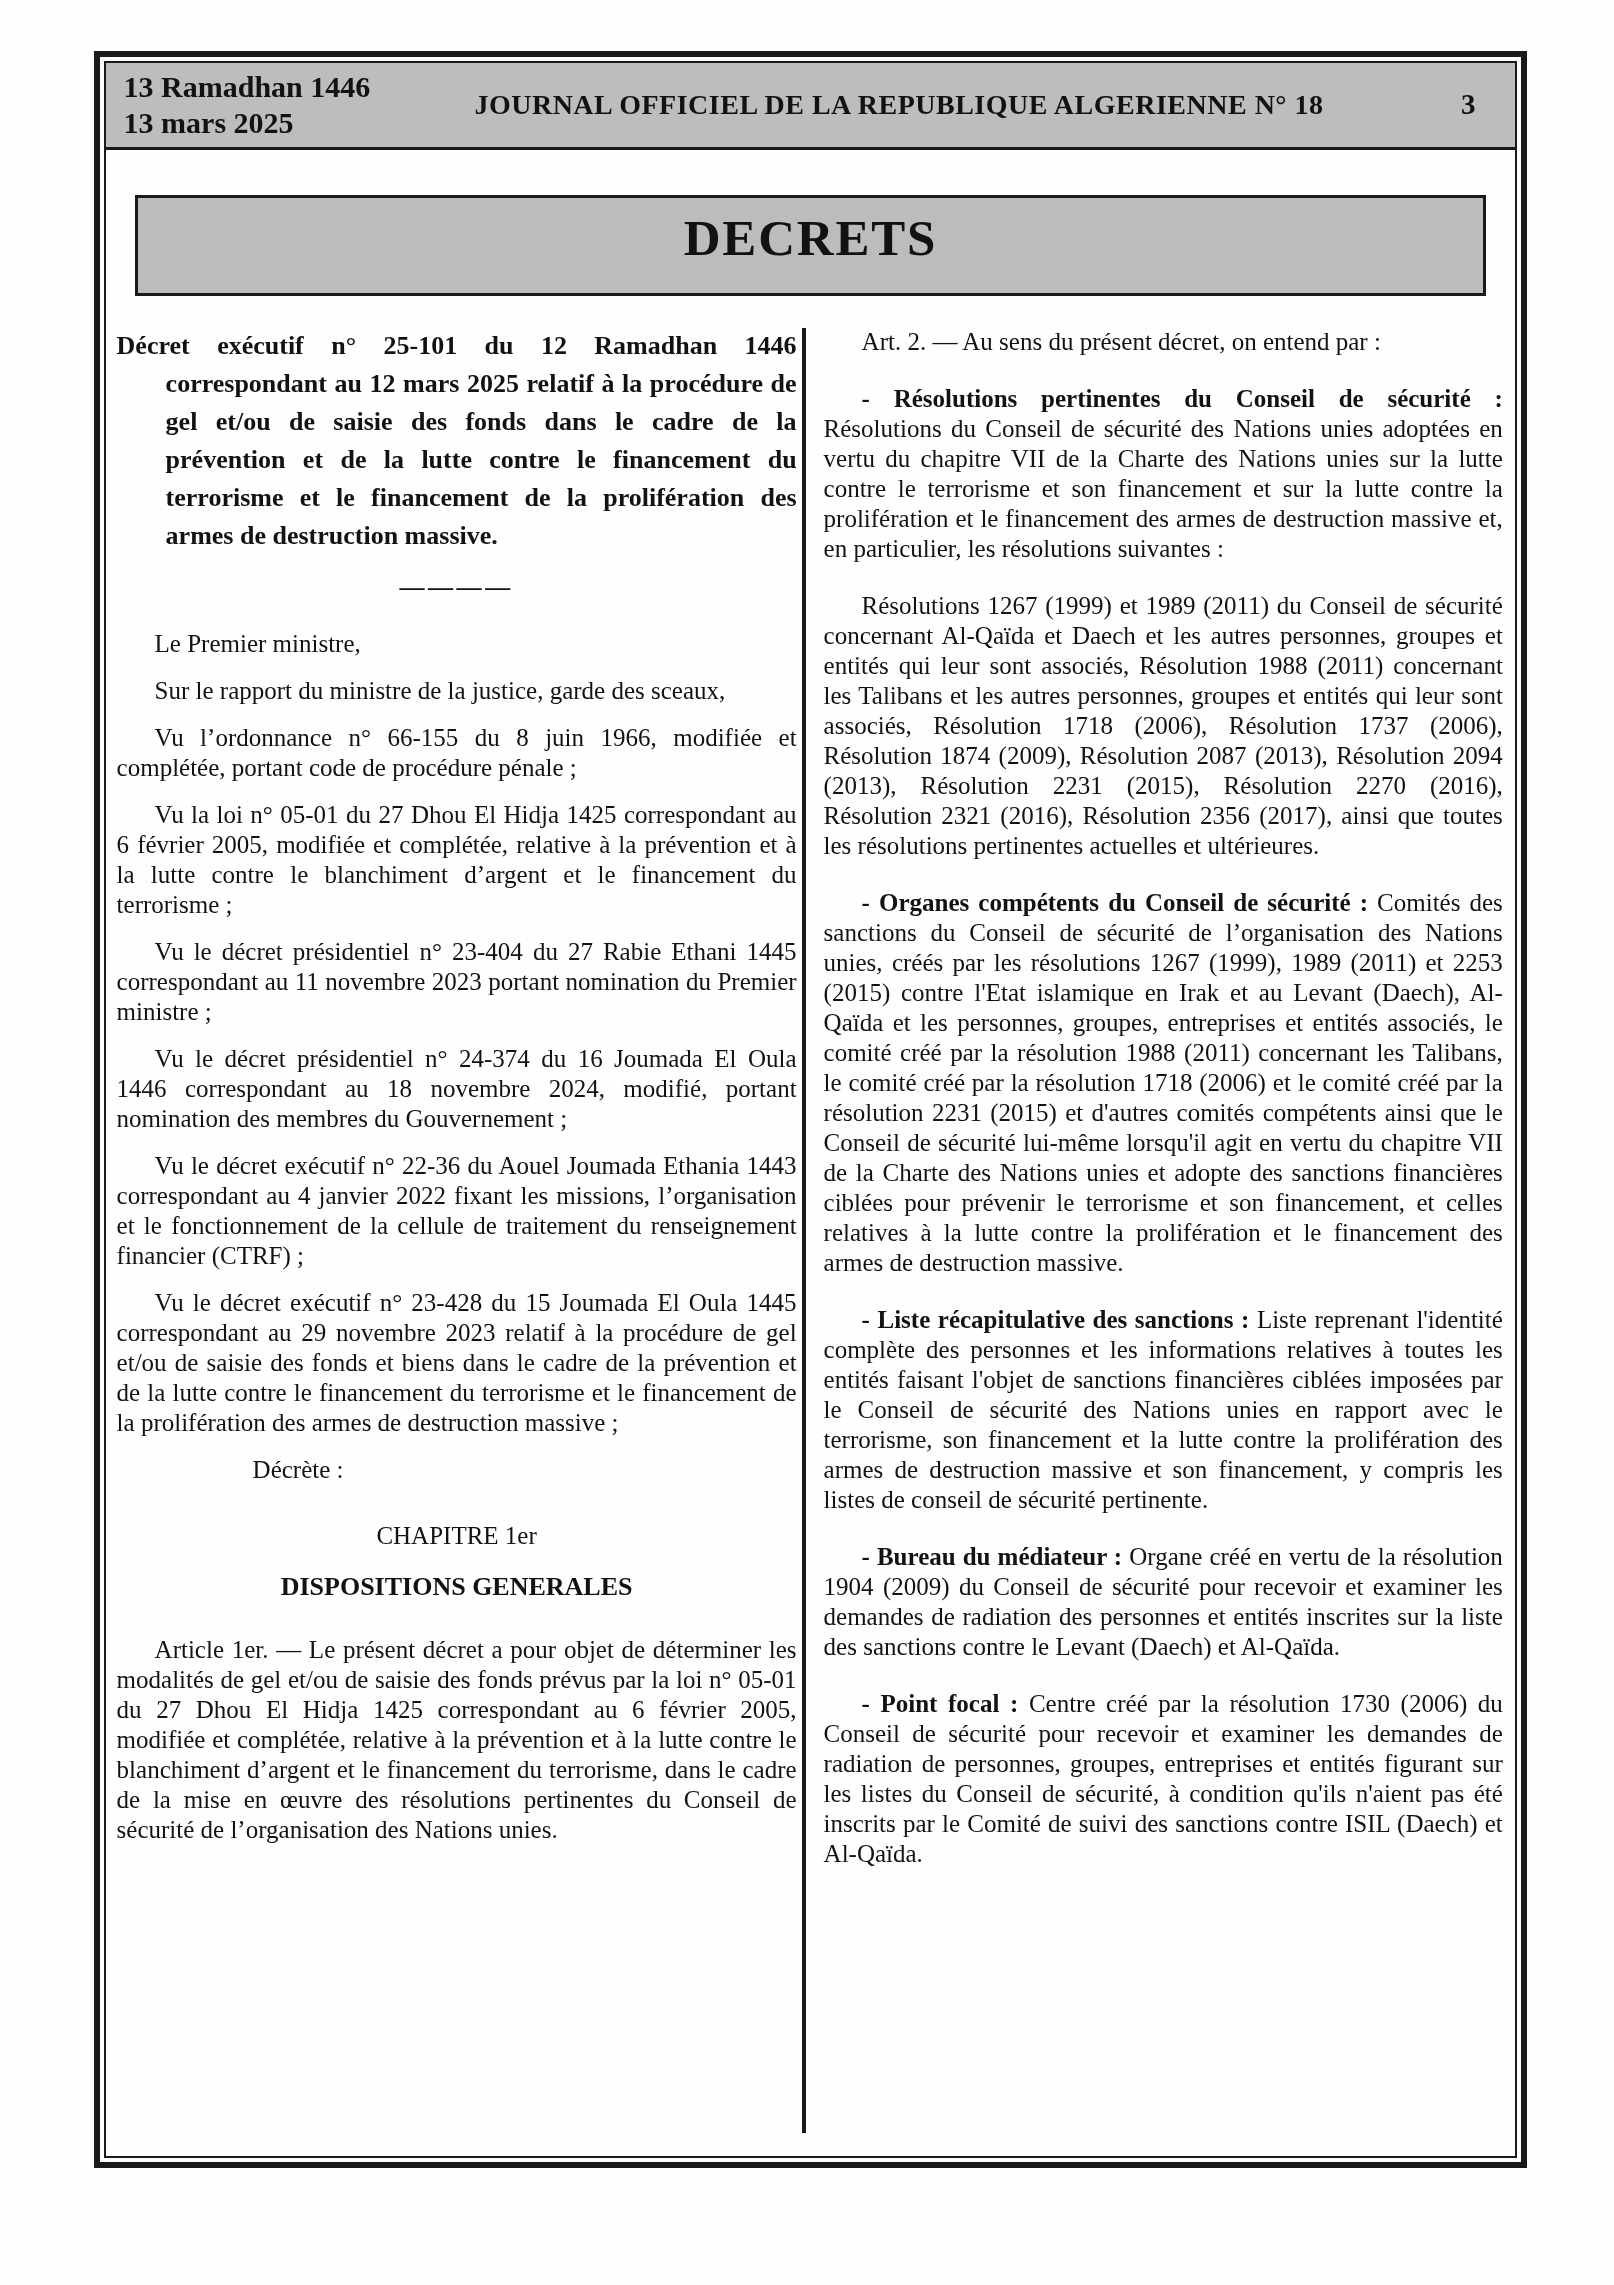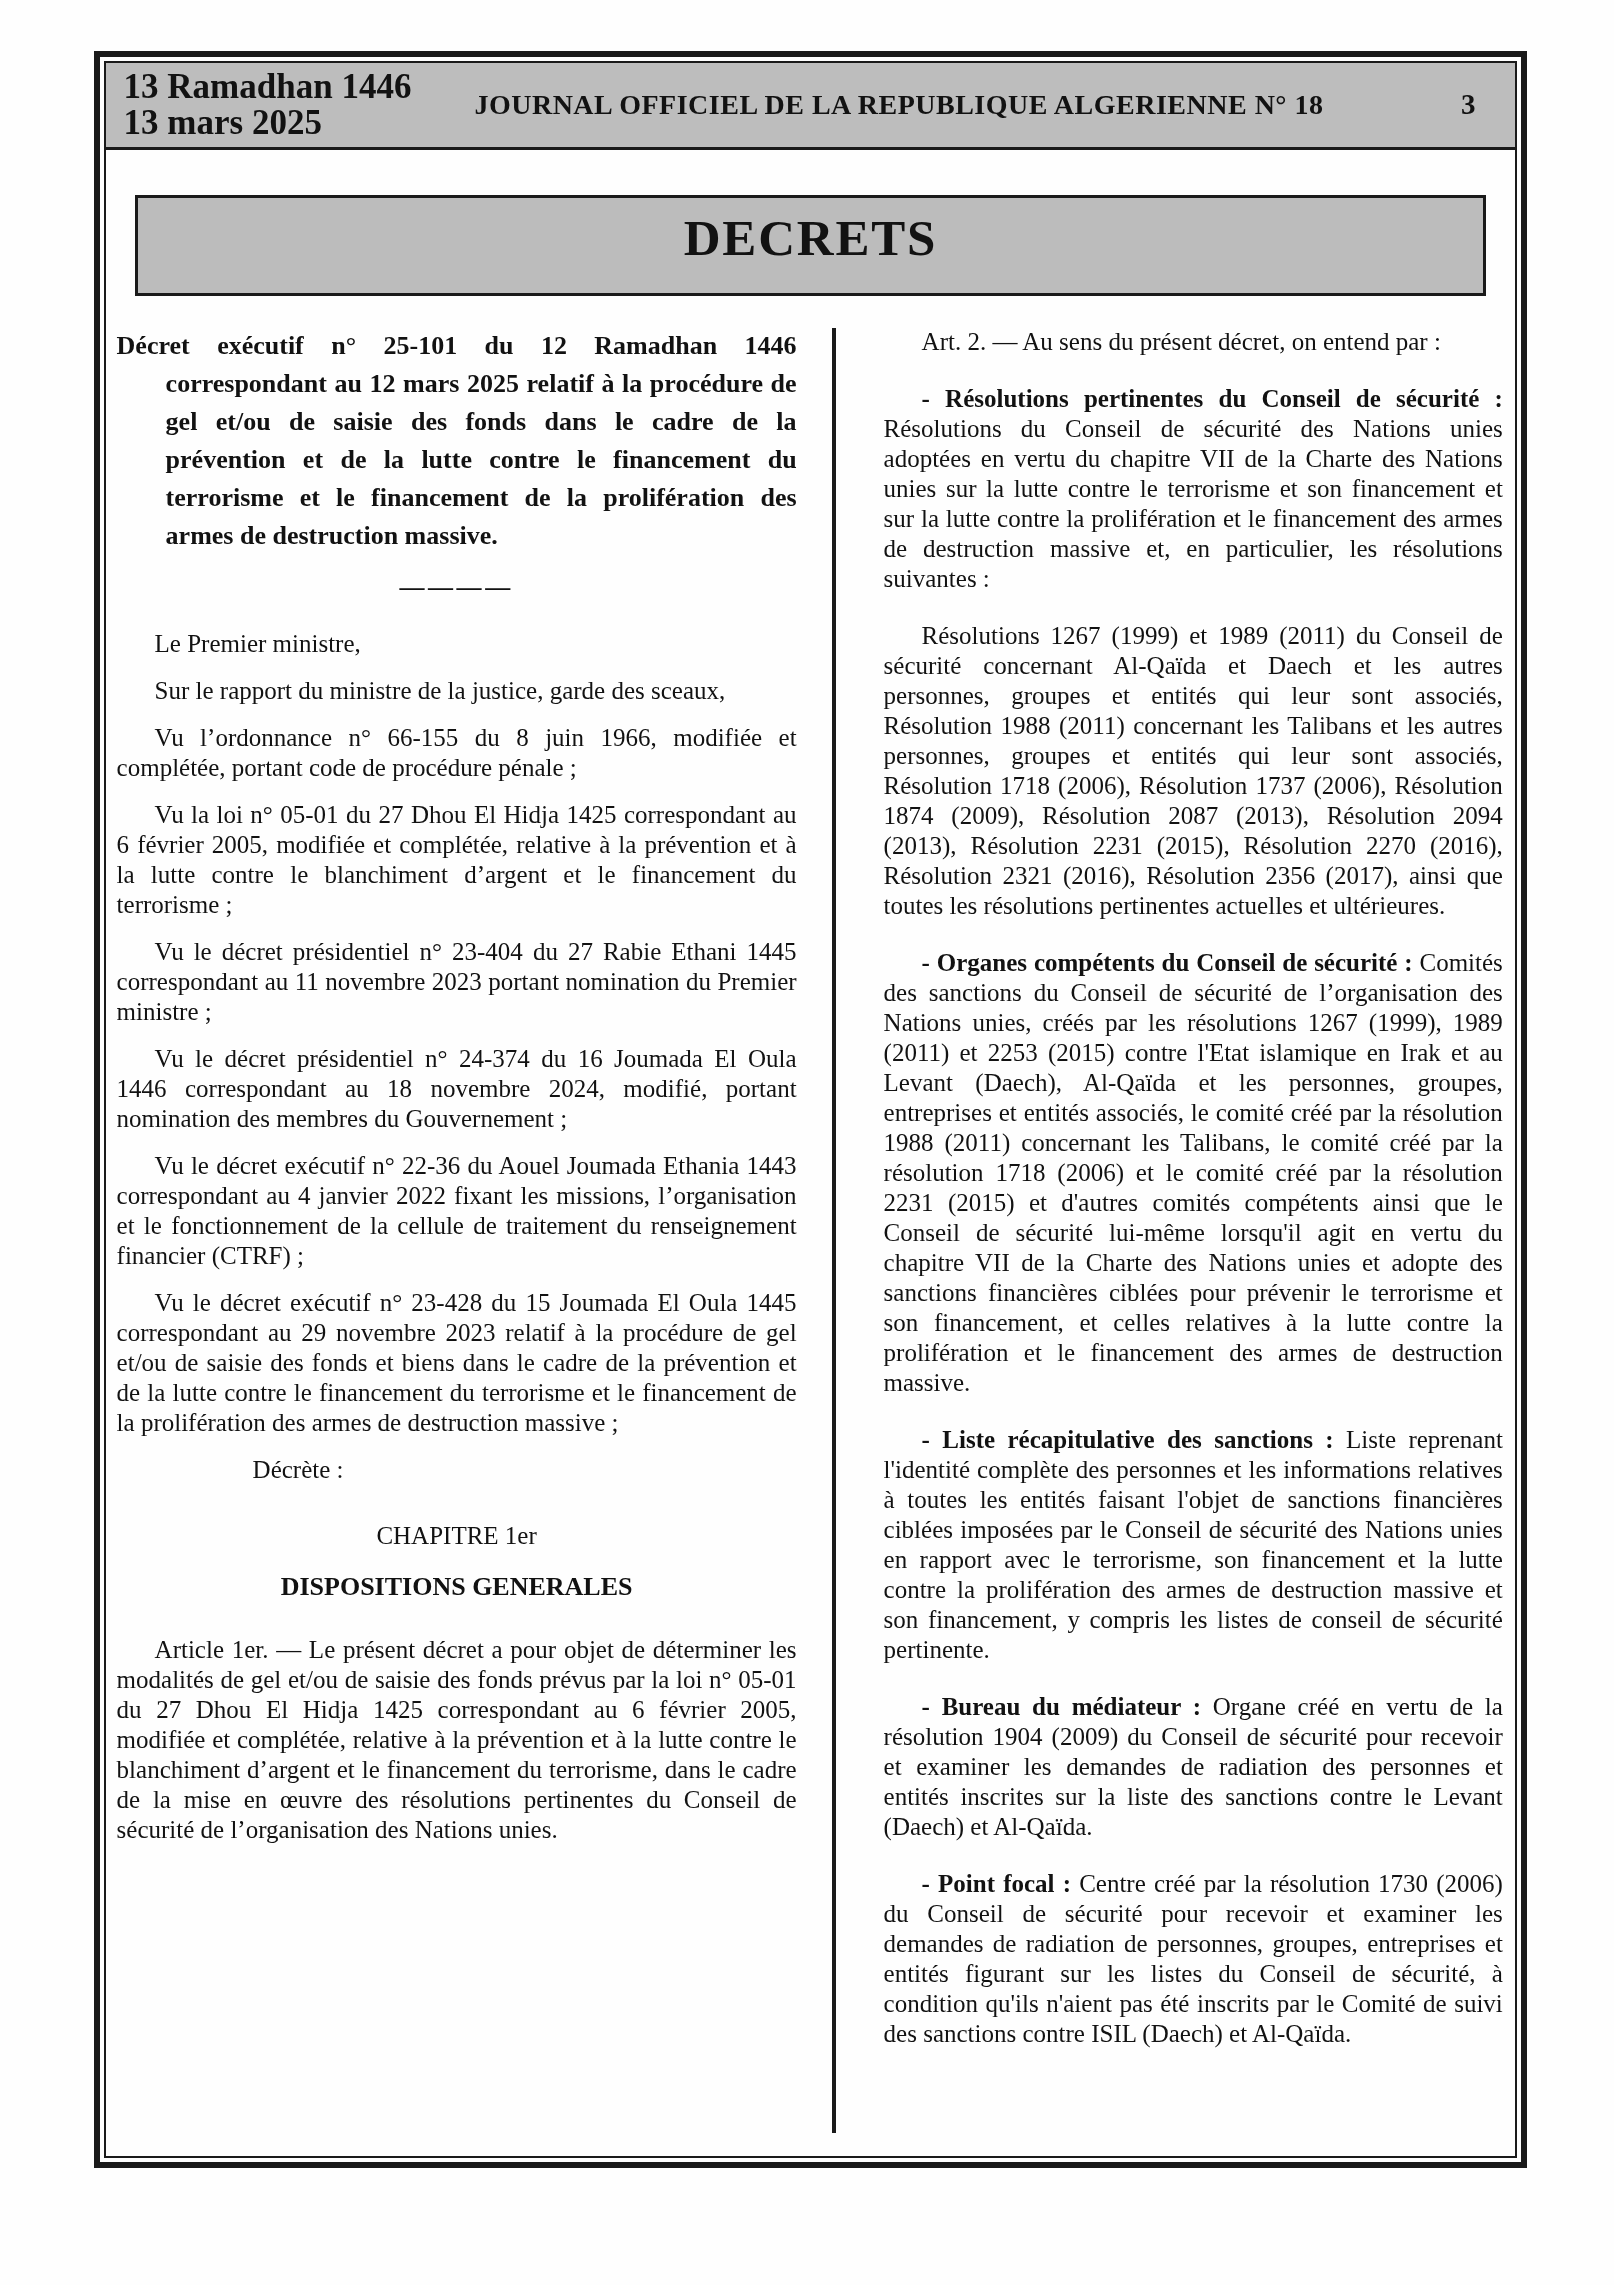--- a/index.html
+++ b/index.html
@@ -27,21 +27,21 @@
   
   .header-band{
     flex:none;height:87px;
     background:#bdbdbd;
     border-bottom:3.6px solid #1a1a1a;
     display:flex;align-items:center;
     padding:0 22px 0 18px;
   }
   .header-dates{
     width:299px;
-    font-weight:700;font-size:35px;line-height:36px;
+    font-weight:700;font-size:30px;line-height:36px;
     white-space:nowrap;
   }
   .header-title{
     flex:1;text-align:center;
     font-weight:700;font-size:28px;
     letter-spacing:0.5px;
   }
   .header-page-number{
     width:118px;text-align:right;
     font-weight:700;font-size:29px;
@@ -60,21 +60,20 @@
   .banner-title{
     font-weight:700;font-size:51px;
     letter-spacing:1.8px;line-height:1;
   }
   
   .columns{
     flex:1;
     display:flex;
     margin:31px 7.2px 0 11px;
     min-height:0;
-    gap:30px;
   }
   .col{
     font-size:25px;line-height:30px;
     text-align:justify;
   }
   .col-left{width:680px;flex:none;}
   .divider{
     flex:none;width:3.6px;background:#1a1a1a;
     margin:1.8px 18px 23.5px 5.4px;
   }

